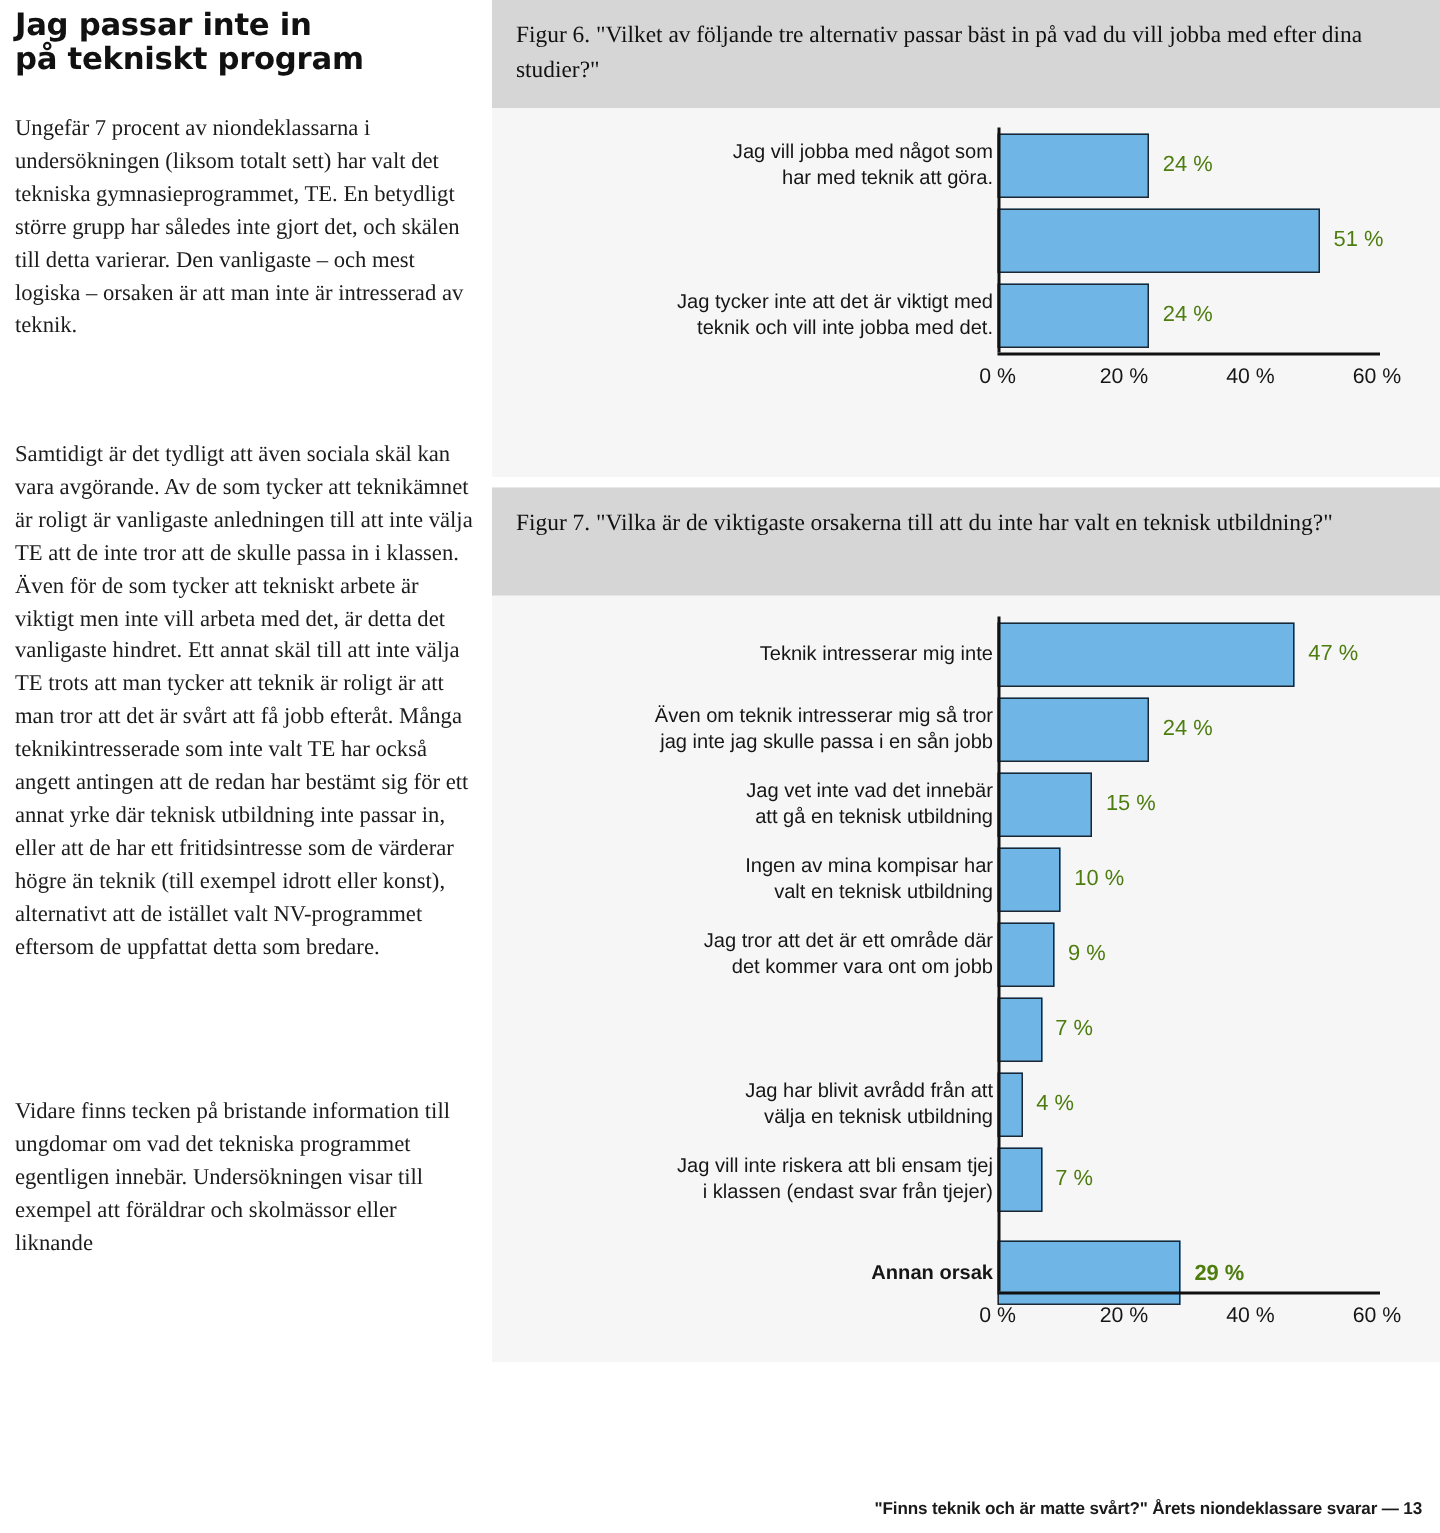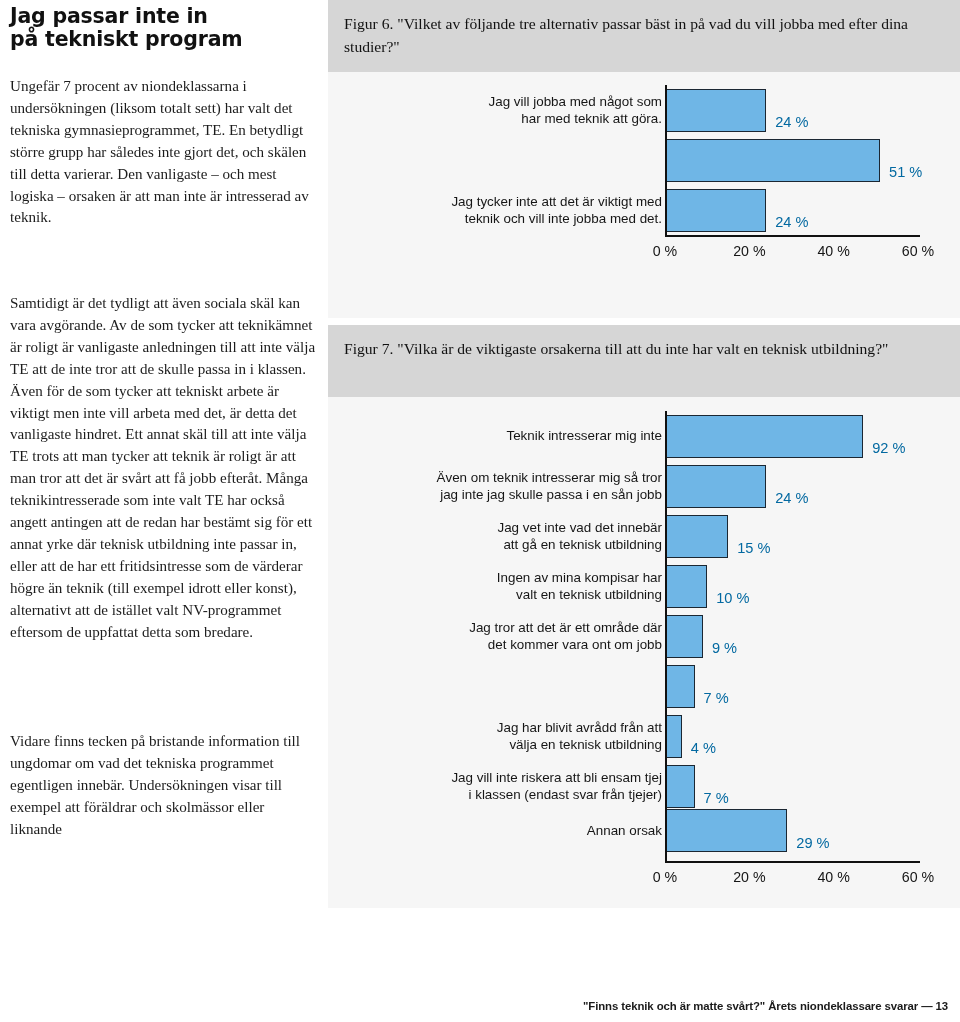--- a/index.html
+++ b/index.html
@@ -118,25 +118,24 @@
     left: 337px;
     background: #6fb6e6;
     border: 1.6px solid #1b2733;
     box-sizing: border-box;
     top: 0;
     height: 100%;
   }
   .bar-value {
     position: absolute;
     font-size: 14.6px;
-    color: #0369a1;
+    color: #4d7c0f;
     top: 50%;
     transform: translateY(-50%);
     white-space: nowrap;
-    margin-top: 12px;
   }
 
   .tick-label {
     position: absolute;
     font-size: 14.2px;
     color: #161616;
     transform: translateX(-50%);
     white-space: nowrap;
   }
 
@@ -198,21 +197,21 @@
 
 <div class="figure" id="figure-7">
   <div class="fig-header">
     <p class="fig-title">Figur 7. "Vilka är de viktigaste orsakerna till att du inte har valt en teknisk utbildning?"</p>
   </div>
   <div class="chart">
     <div class="plot">
         <div class="bar-row" style="top: 17.5px; height: 43px;">
           <div class="bar-label">Teknik intresserar mig inte</div>
           <div class="bar" style="width: 198.183px; background: rgb(111, 182, 230); border-color: rgb(27, 39, 51);"></div>
-          <div class="bar-value" style="left: 544.183px;">92 %</div>
+          <div class="bar-value" style="left: 544.183px;">47 %</div>
         </div>
         <div class="bar-row" style="top: 67.5px; height: 43px;">
           <div class="bar-label">Även om teknik intresserar mig så tror
 jag inte jag skulle passa i en sån jobb</div>
           <div class="bar" style="width: 101.2px; background: rgb(111, 182, 230); border-color: rgb(27, 39, 51);"></div>
           <div class="bar-value" style="left: 447.2px;">24 %</div>
         </div>
         <div class="bar-row" style="top: 117.5px; height: 43px;">
           <div class="bar-label">Jag vet inte vad det innebär
 att gå en teknisk utbildning</div>
@@ -240,21 +239,21 @@
 välja en teknisk utbildning</div>
           <div class="bar" style="width: 16.8667px; background: rgb(111, 182, 230); border-color: rgb(27, 39, 51);"></div>
           <div class="bar-value" style="left: 362.867px;">4 %</div>
         </div>
         <div class="bar-row" style="top: 367.5px; height: 43px;">
           <div class="bar-label">Jag vill inte riskera att bli ensam tjej
 i klassen (endast svar från tjejer)</div>
           <div class="bar" style="width: 29.5167px; background: rgb(111, 182, 230); border-color: rgb(27, 39, 51);"></div>
           <div class="bar-value" style="left: 375.517px;">7 %</div>
         </div>
-        <div class="bar-row" style="top: 412px; height: 43px;">
+        <div class="bar-row" style="top: 430px; height: 43px; font-weight: bold;">
           <div class="bar-label">Annan orsak</div>
           <div class="bar" style="width: 122.283px; background: rgb(111, 182, 230); border-color: rgb(27, 39, 51);"></div>
           <div class="bar-value" style="left: 468.283px;">29 %</div>
         </div>
         <div class="axis-line axis-v" style="left: 337px; top: 14px; height: 450px;"></div>
         <div class="axis-line axis-h" style="left: 337px; top: 464px; width: 255px;"></div>
         <div class="tick-label" style="left: 337px; top: 472px;">0 %</div>
         <div class="tick-label" style="left: 421.333px; top: 472px;">20 %</div>
         <div class="tick-label" style="left: 505.667px; top: 472px;">40 %</div>
         <div class="tick-label" style="left: 590px; top: 472px;">60 %</div>

